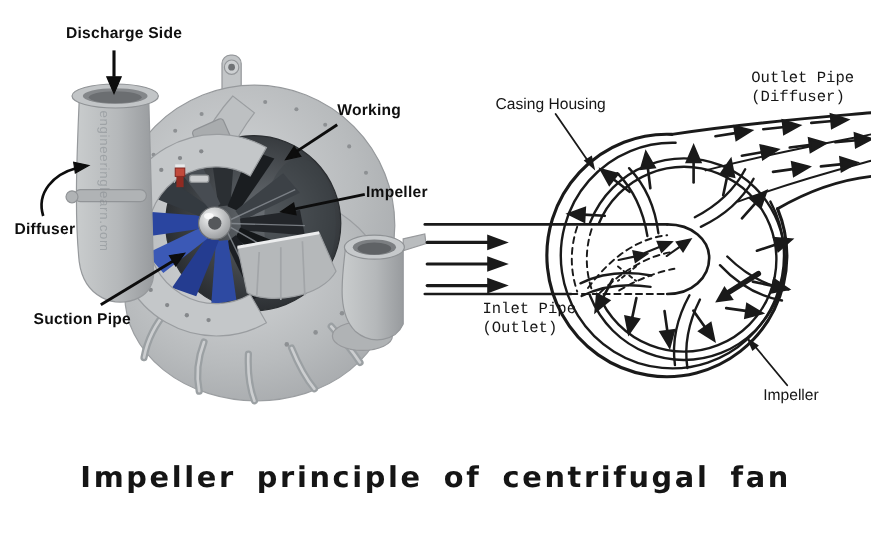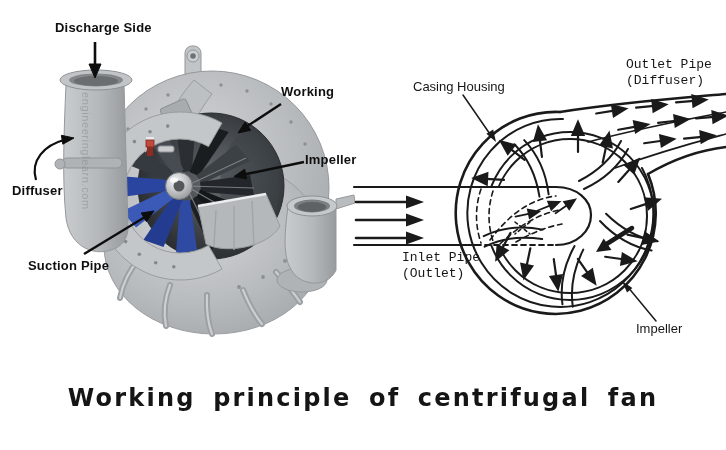--- a/index.html
+++ b/index.html
@@ -288,14 +288,14 @@
     <span class="ln">Outlet Pipe</span>
     <span class="ln">(Diffuser)</span>
   </div>
   <div class="lbl-r" style="left:402px;top:250px">
     <span class="ln">Inlet Pipe</span>
     <span class="ln">(Outlet)</span>
   </div>
   <div class="lbl-r" style="left:636px;top:321px">Impeller</div>
 
   <div id="watermark">engineeringlearn.com</div>
-  <div id="title">Working principle of centrifugal fan</div>
+  <div id="title">Impeller principle of centrifugal fan</div>
 </div>
 
 </body></html>

